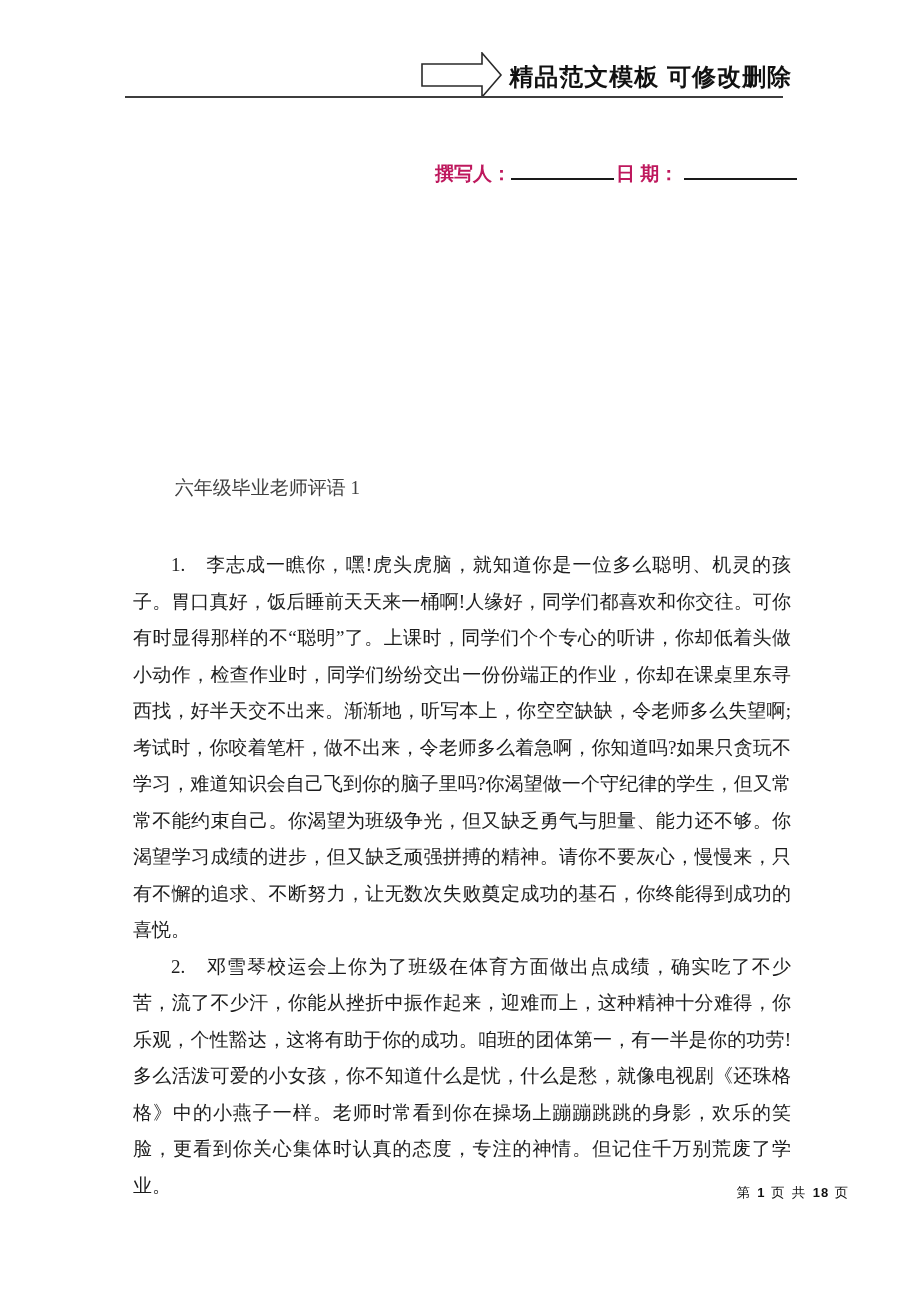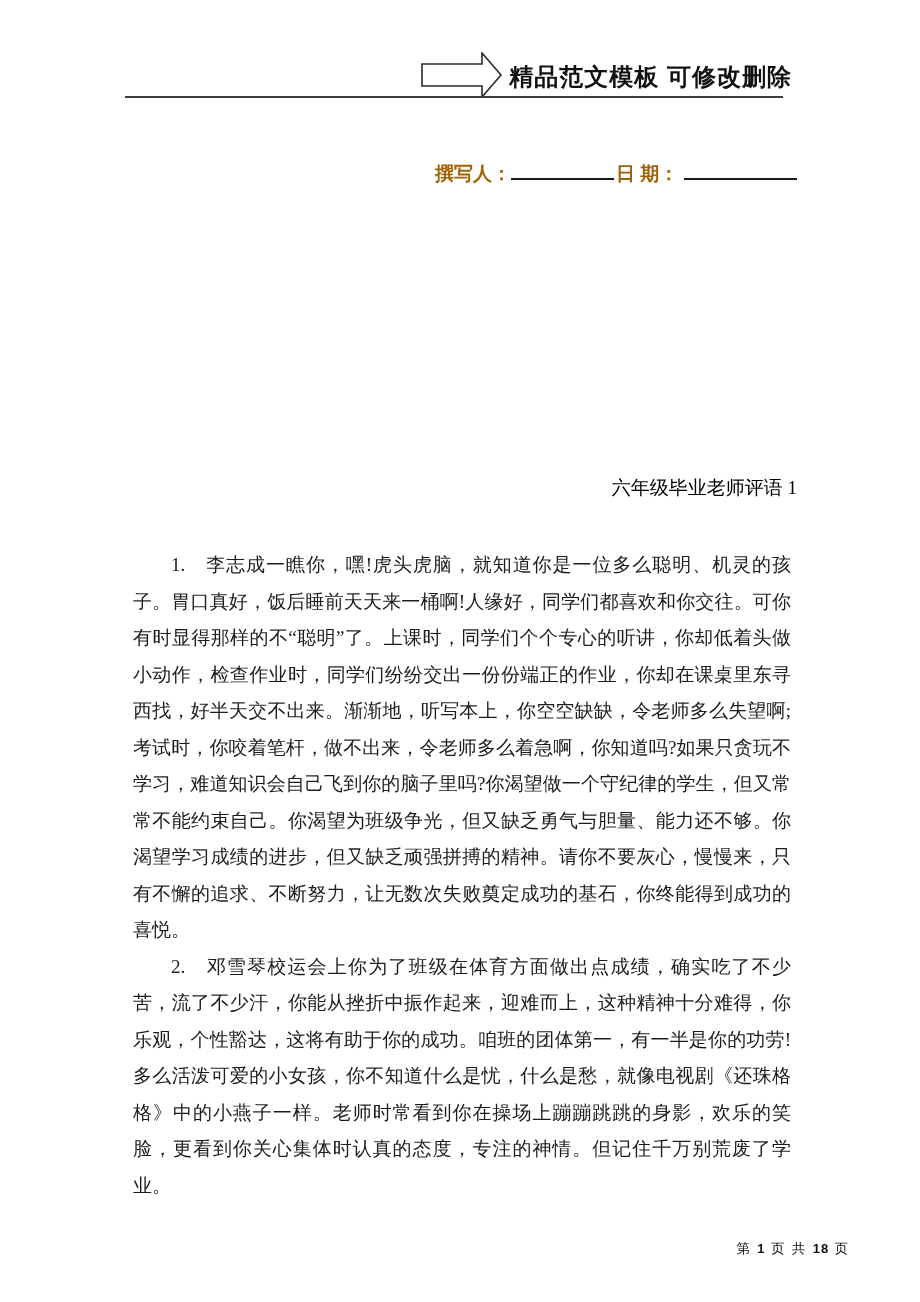--- a/index.html
+++ b/index.html
@@ -43,21 +43,21 @@
   }
 
   
   .byline {
     position: absolute;
     left: 435px;
     top: 160px;
     font-family: "Liberation Sans", "DejaVu Sans", sans-serif;
     font-weight: 700;
     font-size: 19px;
-    color: #a16207;
+    color: #be185d;
     white-space: nowrap;
   }
   .fill-line {
     display: inline-block;
     height: 20px;
     border-bottom: 2px solid #1a1a1a;
     vertical-align: baseline;
   }
   .fill-line.writer { width: 103px; margin-right: 2px; }
   .fill-line.date   { width: 113px; margin-left: 6px; }
@@ -71,48 +71,47 @@
     text-align: center;
     font-weight: 700;
     font-size: 25px;
     letter-spacing: 1px;
     color: #141414;
   }
 
   
   .section-label {
     position: absolute;
-    left: 139px;
+    left: 133px;
     top: 477px;
     width: 658px;
     font-size: 19px;
     line-height: 22px;
     text-indent: 2.2em;
-    color: #000000;
-    text-align: right;
+    color: #404040;
   }
   .body-text {
     position: absolute;
     left: 133px;
     top: 547px;
     width: 658px;
     font-size: 19px;
     line-height: 36.5px;
     text-align: justify;
     color: #1c1c1c;
   }
   .body-text p {
     text-indent: 2em;
     margin: 0;
   }
 
   
   .page-footer {
     position: absolute;
-    top: 1240px;
+    top: 1184px;
     right: 70px;
     font-size: 13.5px;
     color: #111111;
     white-space: nowrap;
     letter-spacing: 2px;
   }
   .page-footer .num {
     font-family: "Liberation Sans", "DejaVu Sans", sans-serif;
     font-weight: 700;
     font-size: 13px;

